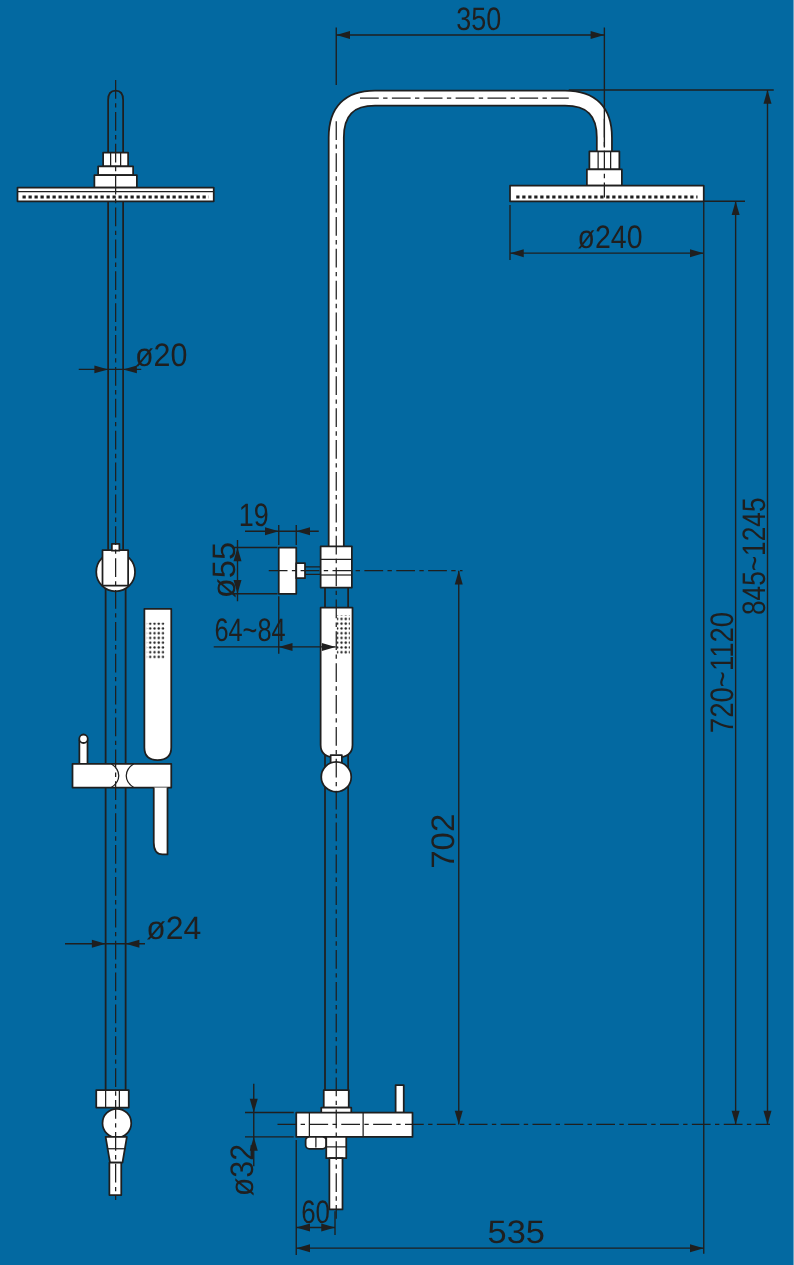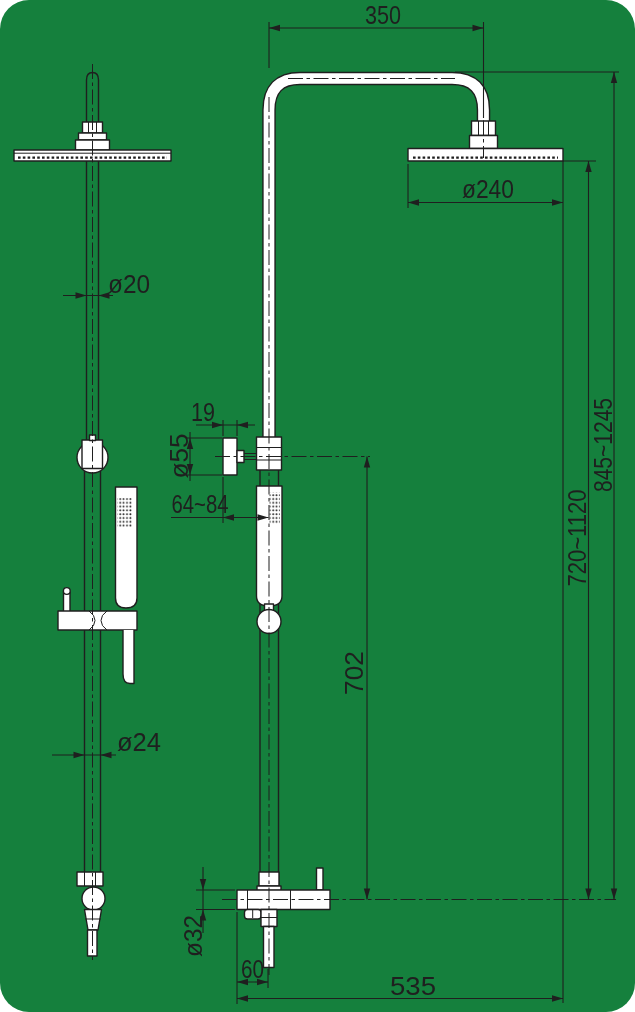--- a/index.html
+++ b/index.html
@@ -1,16 +1,16 @@
 <!DOCTYPE html>
 <html><head>
 <meta charset="utf-8">
 <style>
   html,body{margin:0;padding:0;background:#ffffff;}
-  .frame{position:relative;width:635px;height:1012px;background:#15803d;overflow:hidden;border-radius:29px;}
+  .frame{position:relative;width:635px;height:1012px;background:#0369a1;overflow:hidden;}
   svg{position:absolute;left:0;top:0;}
   .ol  {fill:none;stroke:#1f1f1f;stroke-width:1.4;stroke-linejoin:round;}
   .olf {fill:#ffffff;stroke:#1f1f1f;stroke-width:1.4;stroke-linejoin:round;}
   .thin{fill:none;stroke:#1f1f1f;stroke-width:1;}
   .dim {fill:none;stroke:#1f1f1f;stroke-width:1.1;}
   .cl  {fill:none;stroke:#1f1f1f;stroke-width:1;stroke-dasharray:15 3.5 3.5 3.5;}
   .noz {fill:none;stroke:#1f1f1f;stroke-width:2.3;stroke-dasharray:2.6 2.2;}
   .ah  {fill:#1f1f1f;stroke:none;}
   .tubeO{fill:none;stroke:#1f1f1f;stroke-width:13.5;}
   .tubeI{fill:none;stroke:#ffffff;stroke-width:10.7;}

